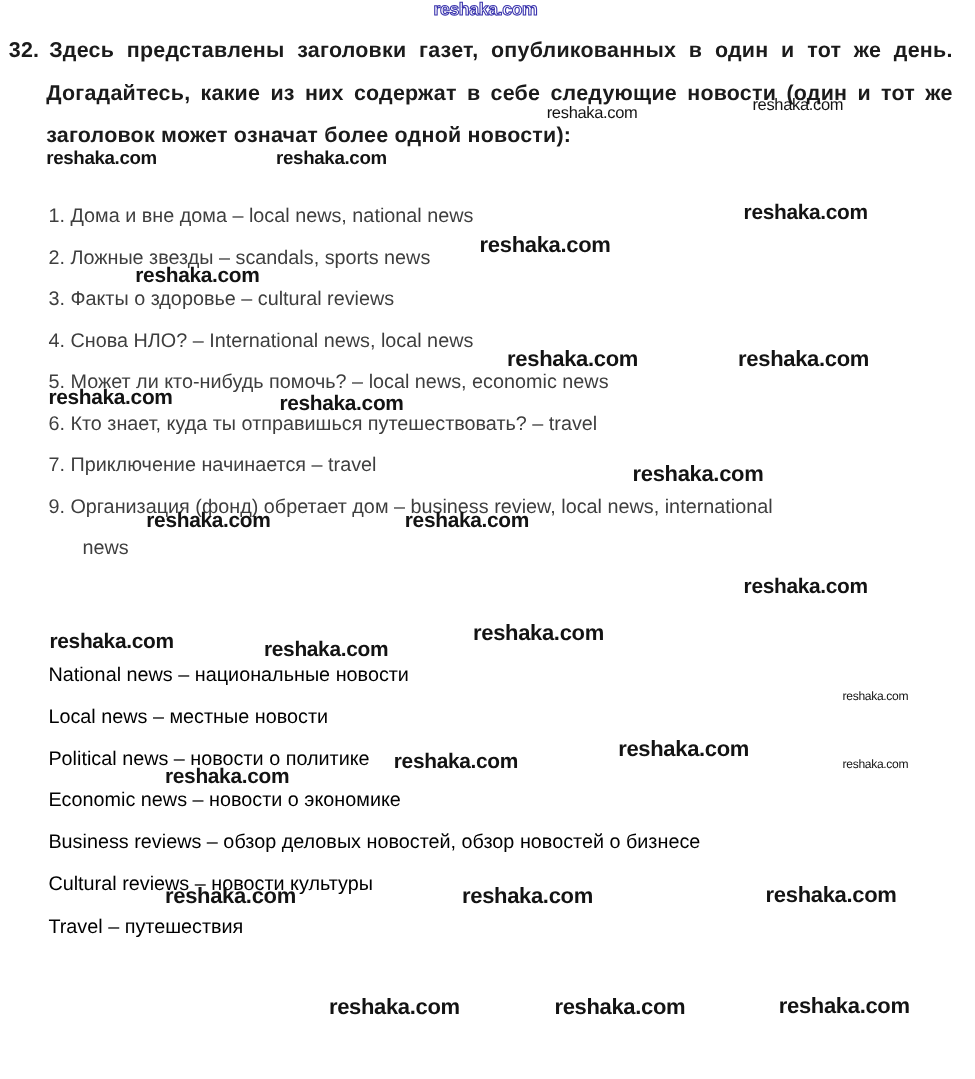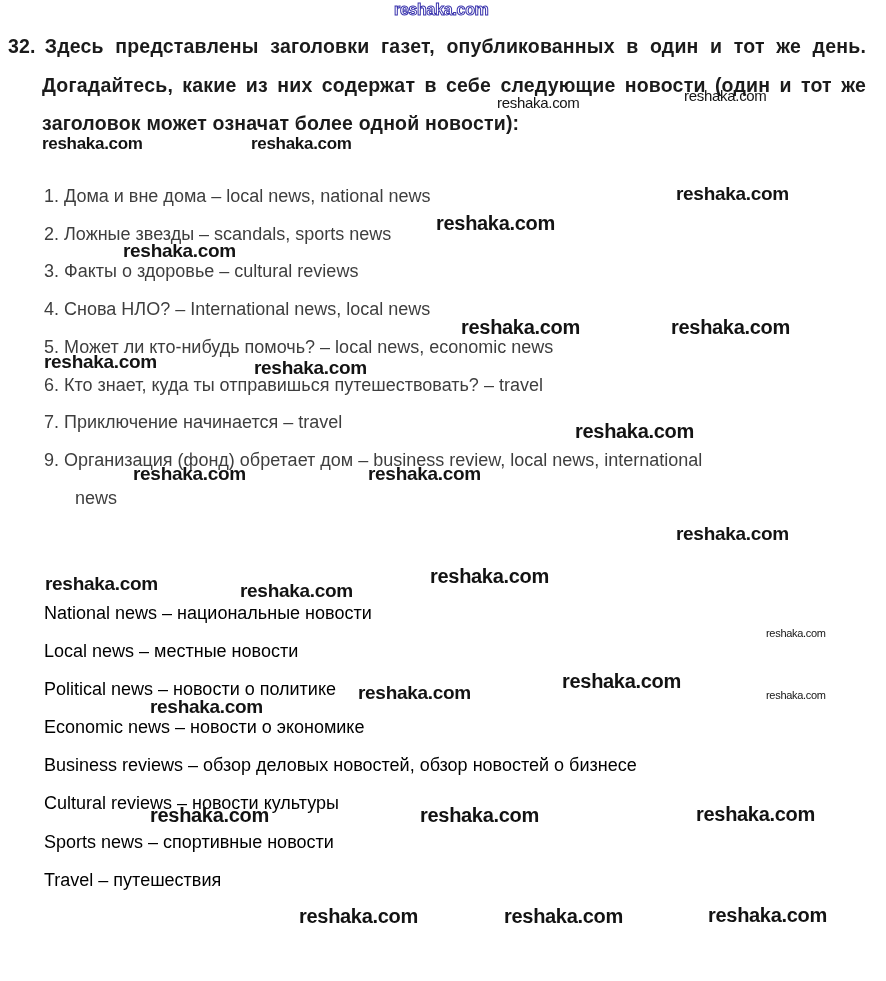--- a/index.html
+++ b/index.html
@@ -98,21 +98,20 @@
 news</p>
     </div>
 
   <div class="glossary">
       <p>National news – национальные новости</p>
       <p>Local news – местные новости</p>
       <p>Political news – новости о политике</p>
       <p>Economic news – новости о экономике</p>
       <p>Business reviews – обзор деловых новостей, обзор новостей о бизнесе</p>
       <p>Cultural reviews – новости культуры</p>
-      <p>Sports news – спортивные новости</p>
       <p>Travel – путешествия</p>
     </div>
 
   <div class="wm-layer">
       <span class="wm wm-outline" style="left: 394px; top: 2px; font-size: 16px; font-weight: 700;">reshaka.com</span>
       <span class="wm" style="left: 497px; top: 95px; font-size: 15px; font-weight: 400;">reshaka.com</span>
       <span class="wm" style="left: 684px; top: 88px; font-size: 15px; font-weight: 500;">reshaka.com</span>
       <span class="wm" style="left: 42px; top: 135px; font-size: 17px; font-weight: 700;">reshaka.com</span>
       <span class="wm" style="left: 251px; top: 135px; font-size: 17px; font-weight: 700;">reshaka.com</span>
       <span class="wm" style="left: 676px; top: 184px; font-size: 19px; font-weight: 600;">reshaka.com</span>

